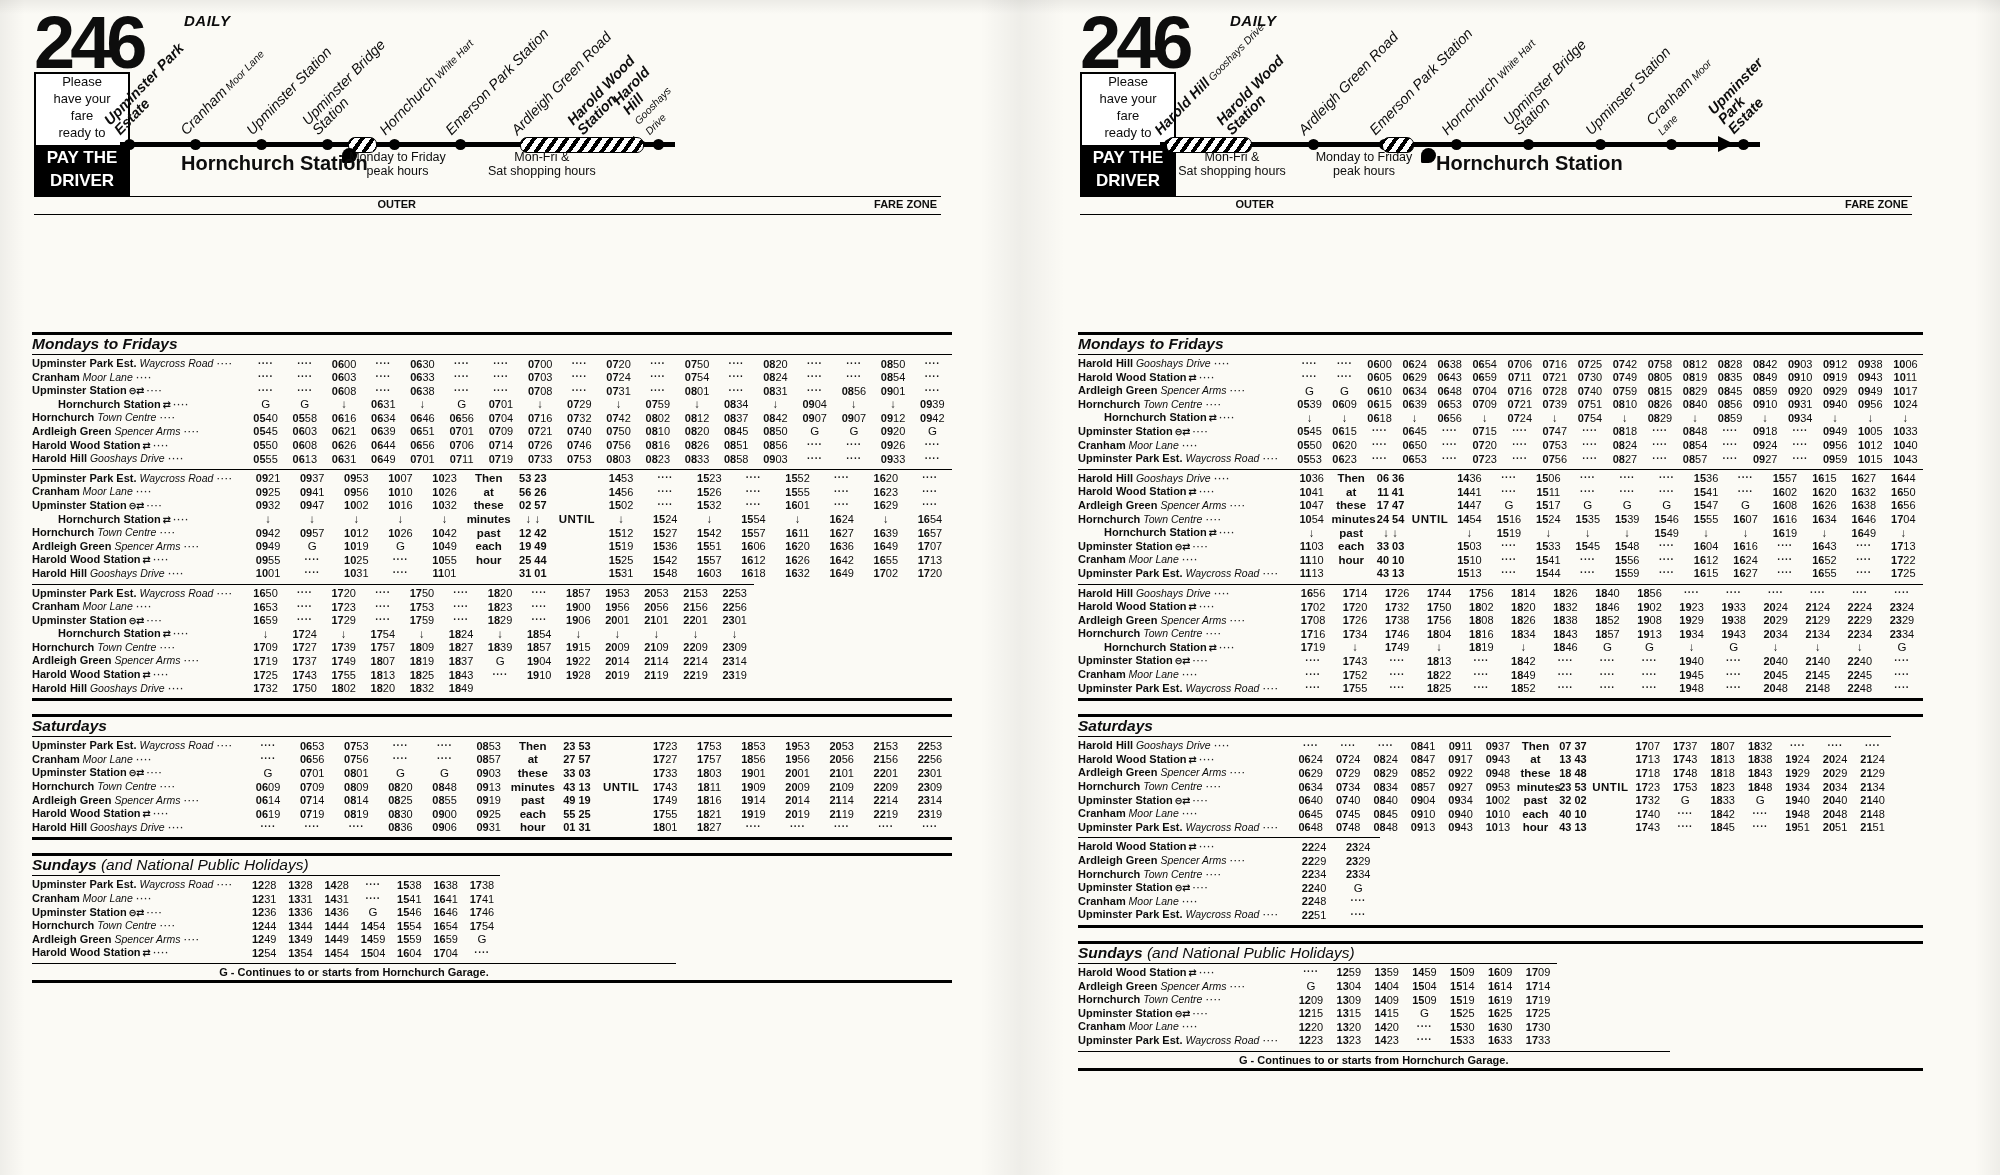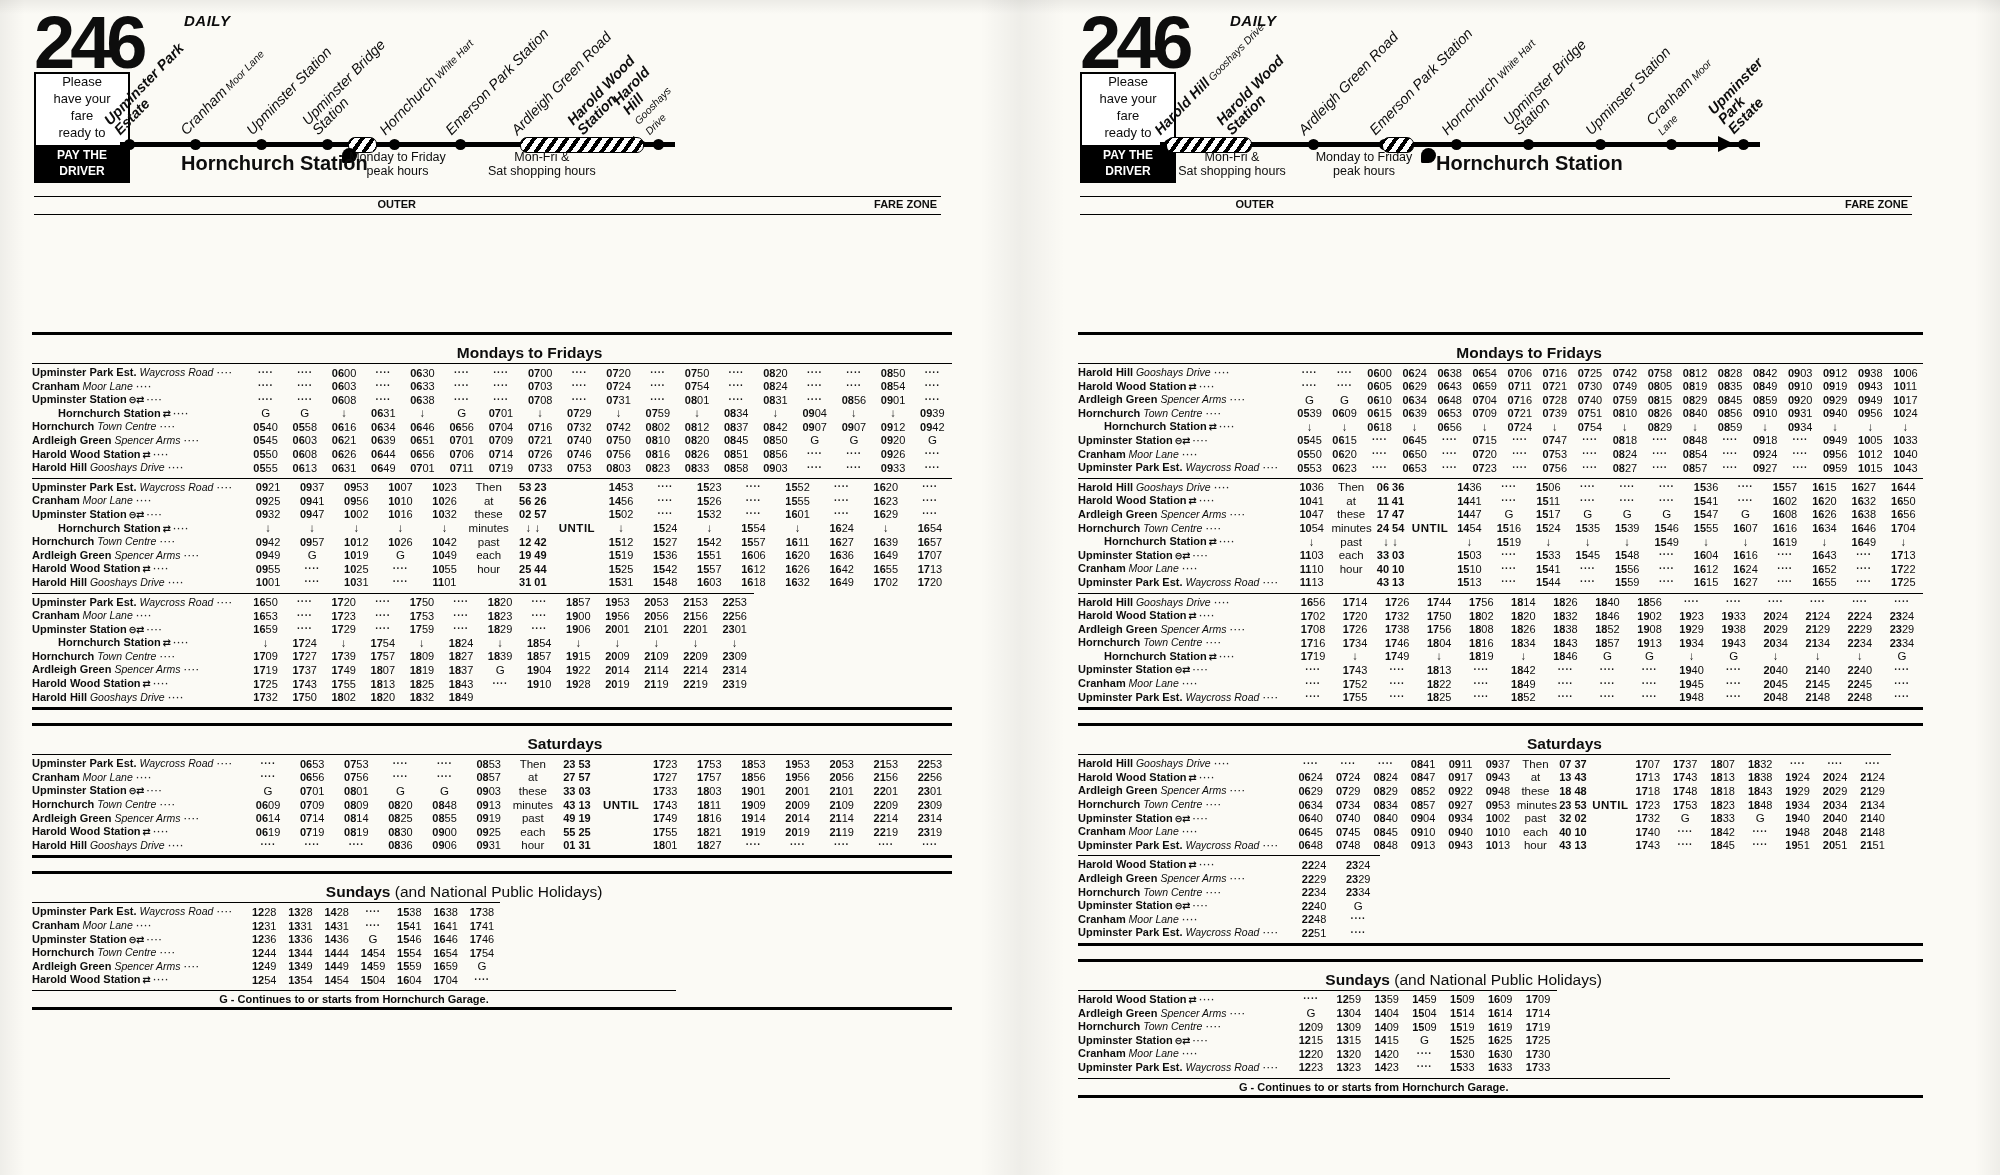--- a/index.html
+++ b/index.html
@@ -13,57 +13,57 @@
         linear-gradient(90deg,rgba(0,0,0,0) 980px,rgba(0,0,0,.05) 1020px,rgba(0,0,0,0) 1065px);}
   .page{position:absolute;top:0;height:1175px;}
   #pageL{left:32px;width:920px;}
   #pageR{left:1078px;width:845px;}
   
   .hdr{position:relative;height:332px;}
   .route{position:absolute;left:2px;top:6px;font-size:74px;font-weight:800;letter-spacing:-5px;line-height:1;}
   .daily{position:absolute;left:152px;top:12px;font-size:15px;font-weight:700;font-style:italic;letter-spacing:.5px;}
   .farebox{position:absolute;left:2px;top:72px;width:92px;border:2.5px solid #000;text-align:center;background:#fff;}
   .farebox .fl{font-size:13px;font-weight:400;line-height:1.3;}
-  .farebox .pay{background:#000;color:#fff;font-weight:800;font-size:12px;line-height:1.35;padding:2px 0;margin-top:3px;}
+  .farebox .pay{background:#000;color:#fff;font-weight:800;font-size:17px;line-height:1.35;padding:2px 0;margin-top:3px;}
   .line{position:absolute;height:5px;background:#000;top:142px;}
   .dot{position:absolute;width:11px;height:11px;border-radius:50%;background:#000;top:-3.5px;}
   .arrowhead{position:absolute;top:-6px;width:0;height:0;border-left:16px solid #000;
      border-top:8.5px solid transparent;border-bottom:8.5px solid transparent;}
   .hatch{position:absolute;top:-5px;height:14px;border:1.5px solid #000;border-radius:7px;background:
      repeating-linear-gradient(125deg,#000 0 4px,#fff 4px 9px);}
   .stoplab{position:absolute;bottom:10px;transform:rotate(-46deg);transform-origin:0 100%;
      font-style:italic;font-size:14.5px;line-height:.98;white-space:pre-line;font-weight:500;}
   .stoplab.b{font-weight:800;}
   .stoplab .sub{font-size:10.5px;font-weight:400;}
   .station-label{position:absolute;top:152px;font-size:20px;font-weight:800;white-space:nowrap;}
   .blob{position:absolute;top:148px;width:15px;height:15px;background:#000;border-radius:50% 50% 50% 10%;}
   .dnote{position:absolute;top:150px;font-size:12.5px;text-align:center;line-height:1.15;white-space:pre-line;transform:translateX(-50%);}
   .zone{position:absolute;left:2px;right:11px;top:196px;height:17px;border-top:1.5px solid #000;border-bottom:1.5px solid #000;}
   .zone .outer{position:absolute;top:1px;font-size:11px;font-weight:700;transform:translateX(-50%);}
   .zone .fare{position:absolute;right:4px;top:1px;font-size:11px;font-weight:700;}
   
   .section{border-top:3px solid #000;border-bottom:3px solid #000;margin-bottom:13px;background:transparent;}
-  .sec-title{text-align:right;width:62%;font-size:15.5px;font-weight:800;padding:9px 0 1px 0;}
+  .sec-title{text-align:left;width:62%;font-size:15.5px;font-weight:800;padding:0 0 1px 0;font-style:italic;}
   .sec-title .suffix{font-weight:400;margin-top:13px;}
   .block{display:table;table-layout:fixed;border-top:1.5px solid #000;padding:2px 0 3px 0;}
   .block.first{border-top:1.5px solid #000;}
   .row{display:table-row;}
   .lblc{display:table-cell;width:214px;white-space:nowrap;overflow:hidden;font-size:11px;line-height:12.6px;vertical-align:middle;}
   .lblc .nm{font-weight:800;}
   .lblc .sb{font-style:italic;font-weight:400;font-size:10.5px;}
   .lblc .sym{font-weight:700;font-size:10px;letter-spacing:-1px;}
   .lblc.ind{padding-left:26px;}
   .lblc .leader{color:#222;font-weight:700;letter-spacing:1px;font-size:9px;}
   .cell{display:table-cell;text-align:center;font-size:11px;line-height:12.6px;white-space:nowrap;vertical-align:middle;}
   .cell .hh{font-weight:800;}
   .cell .mm{font-weight:500;}
   .cell.dots{font-weight:700;font-size:10px;letter-spacing:.5px;color:#1a1a1a;}
   .cell.arrow{font-weight:700;font-size:11.5px;}
   .cell.gg{font-weight:500;font-size:11.5px;}
-  .cell.word{font-weight:400;font-size:11.5px;}
+  .cell.word{font-weight:700;font-size:11.5px;}
   .cell.until{font-weight:600;font-size:11.5px;letter-spacing:.5px;}
   .cell.mins{font-weight:600;}
   .footnote{text-align:center;width:70%;font-size:11px;font-weight:600;border-top:1.5px solid #000;padding:2px 0;}
 </style>
 </head>
 <body>
 
 <div class="scan-edge"></div>
 <div id="pageL" class="page">
     <div class="hdr">

